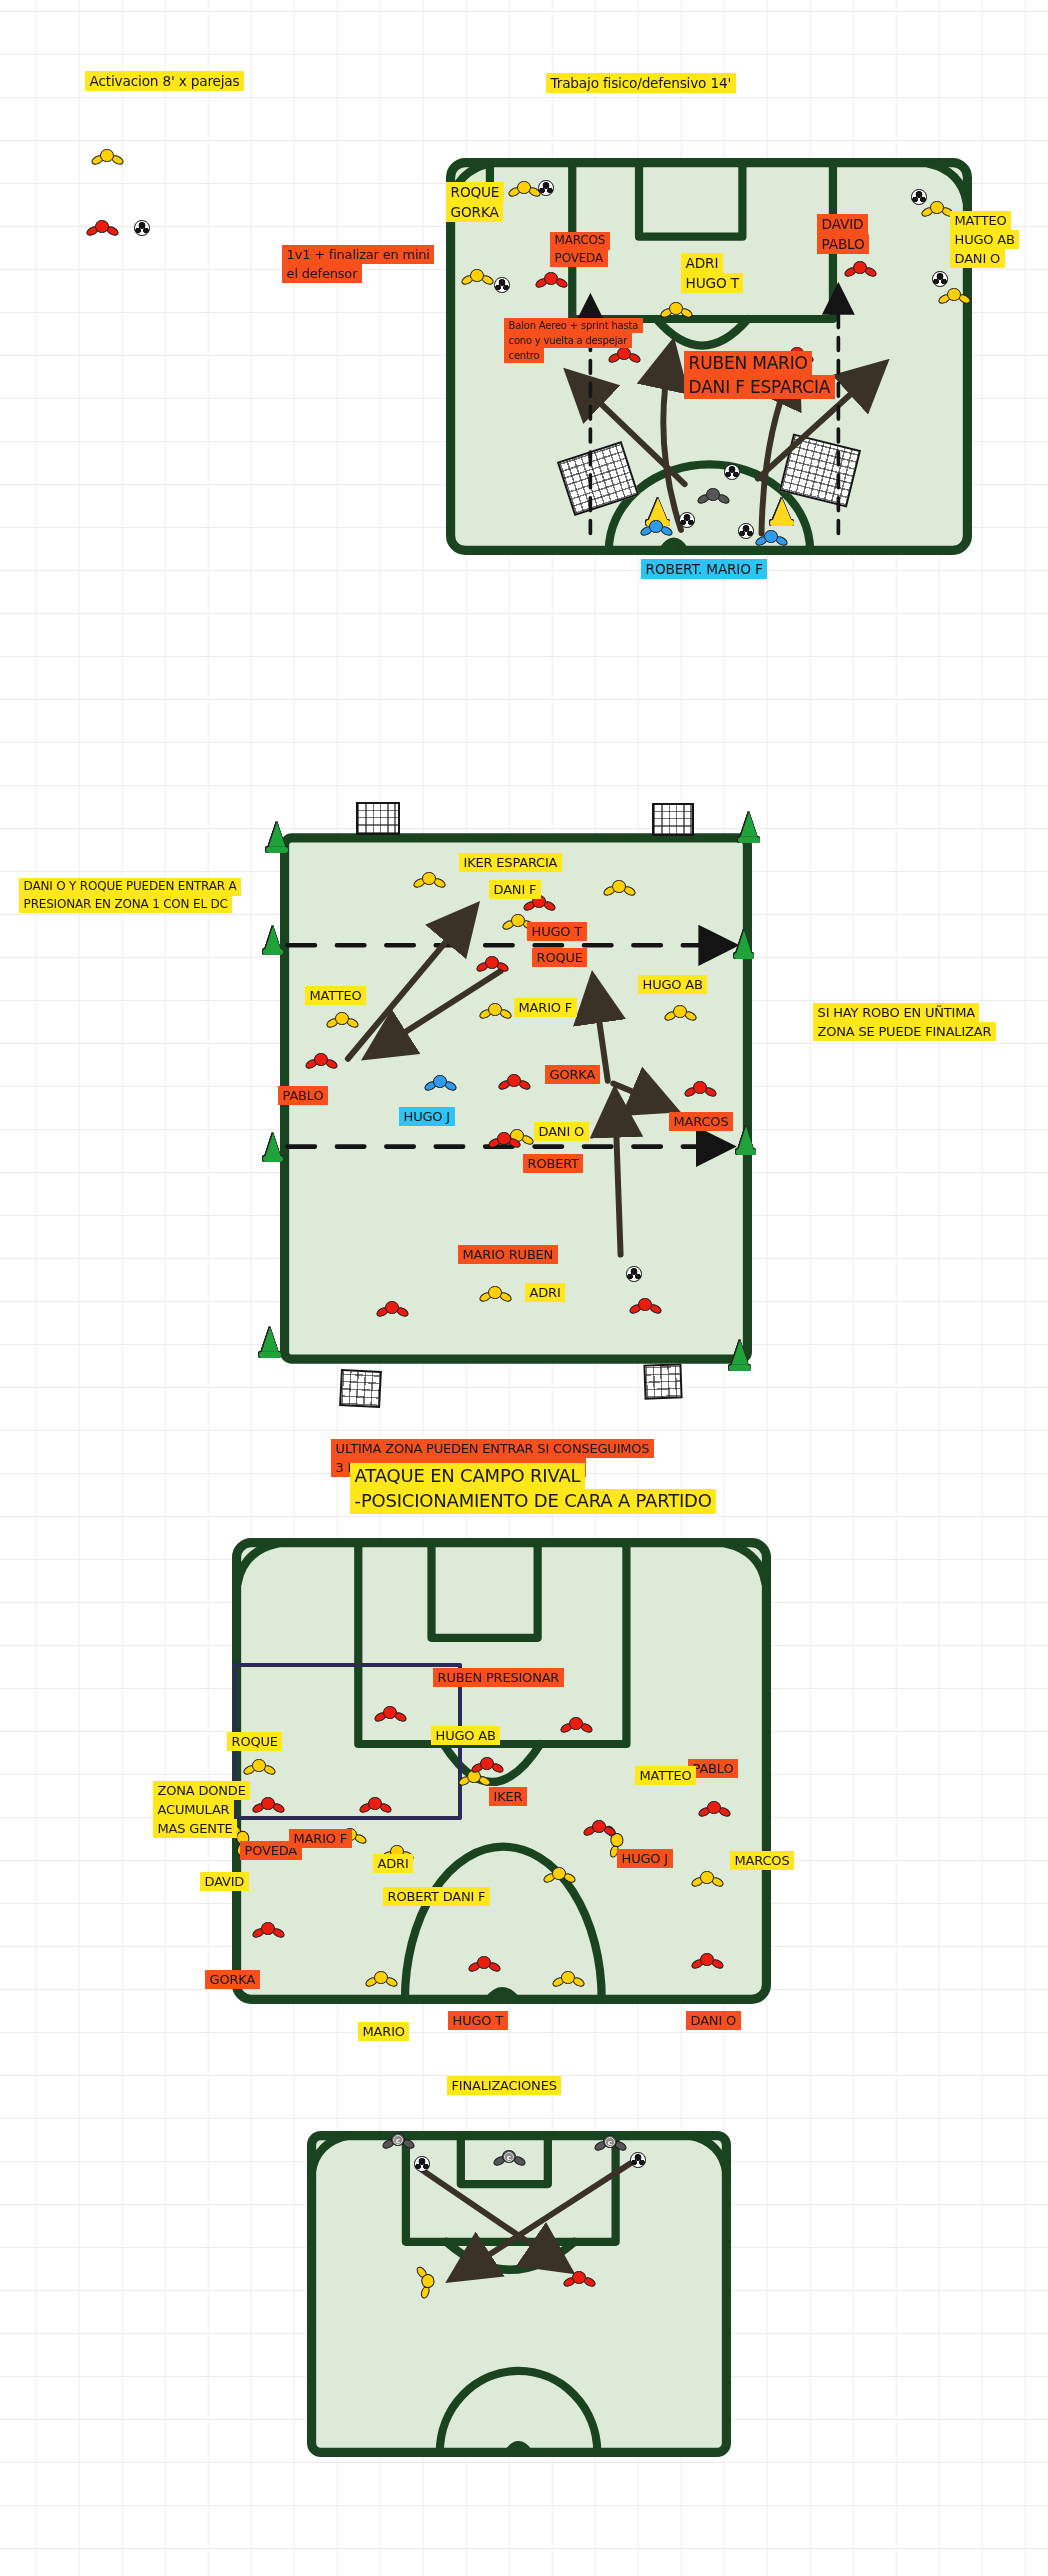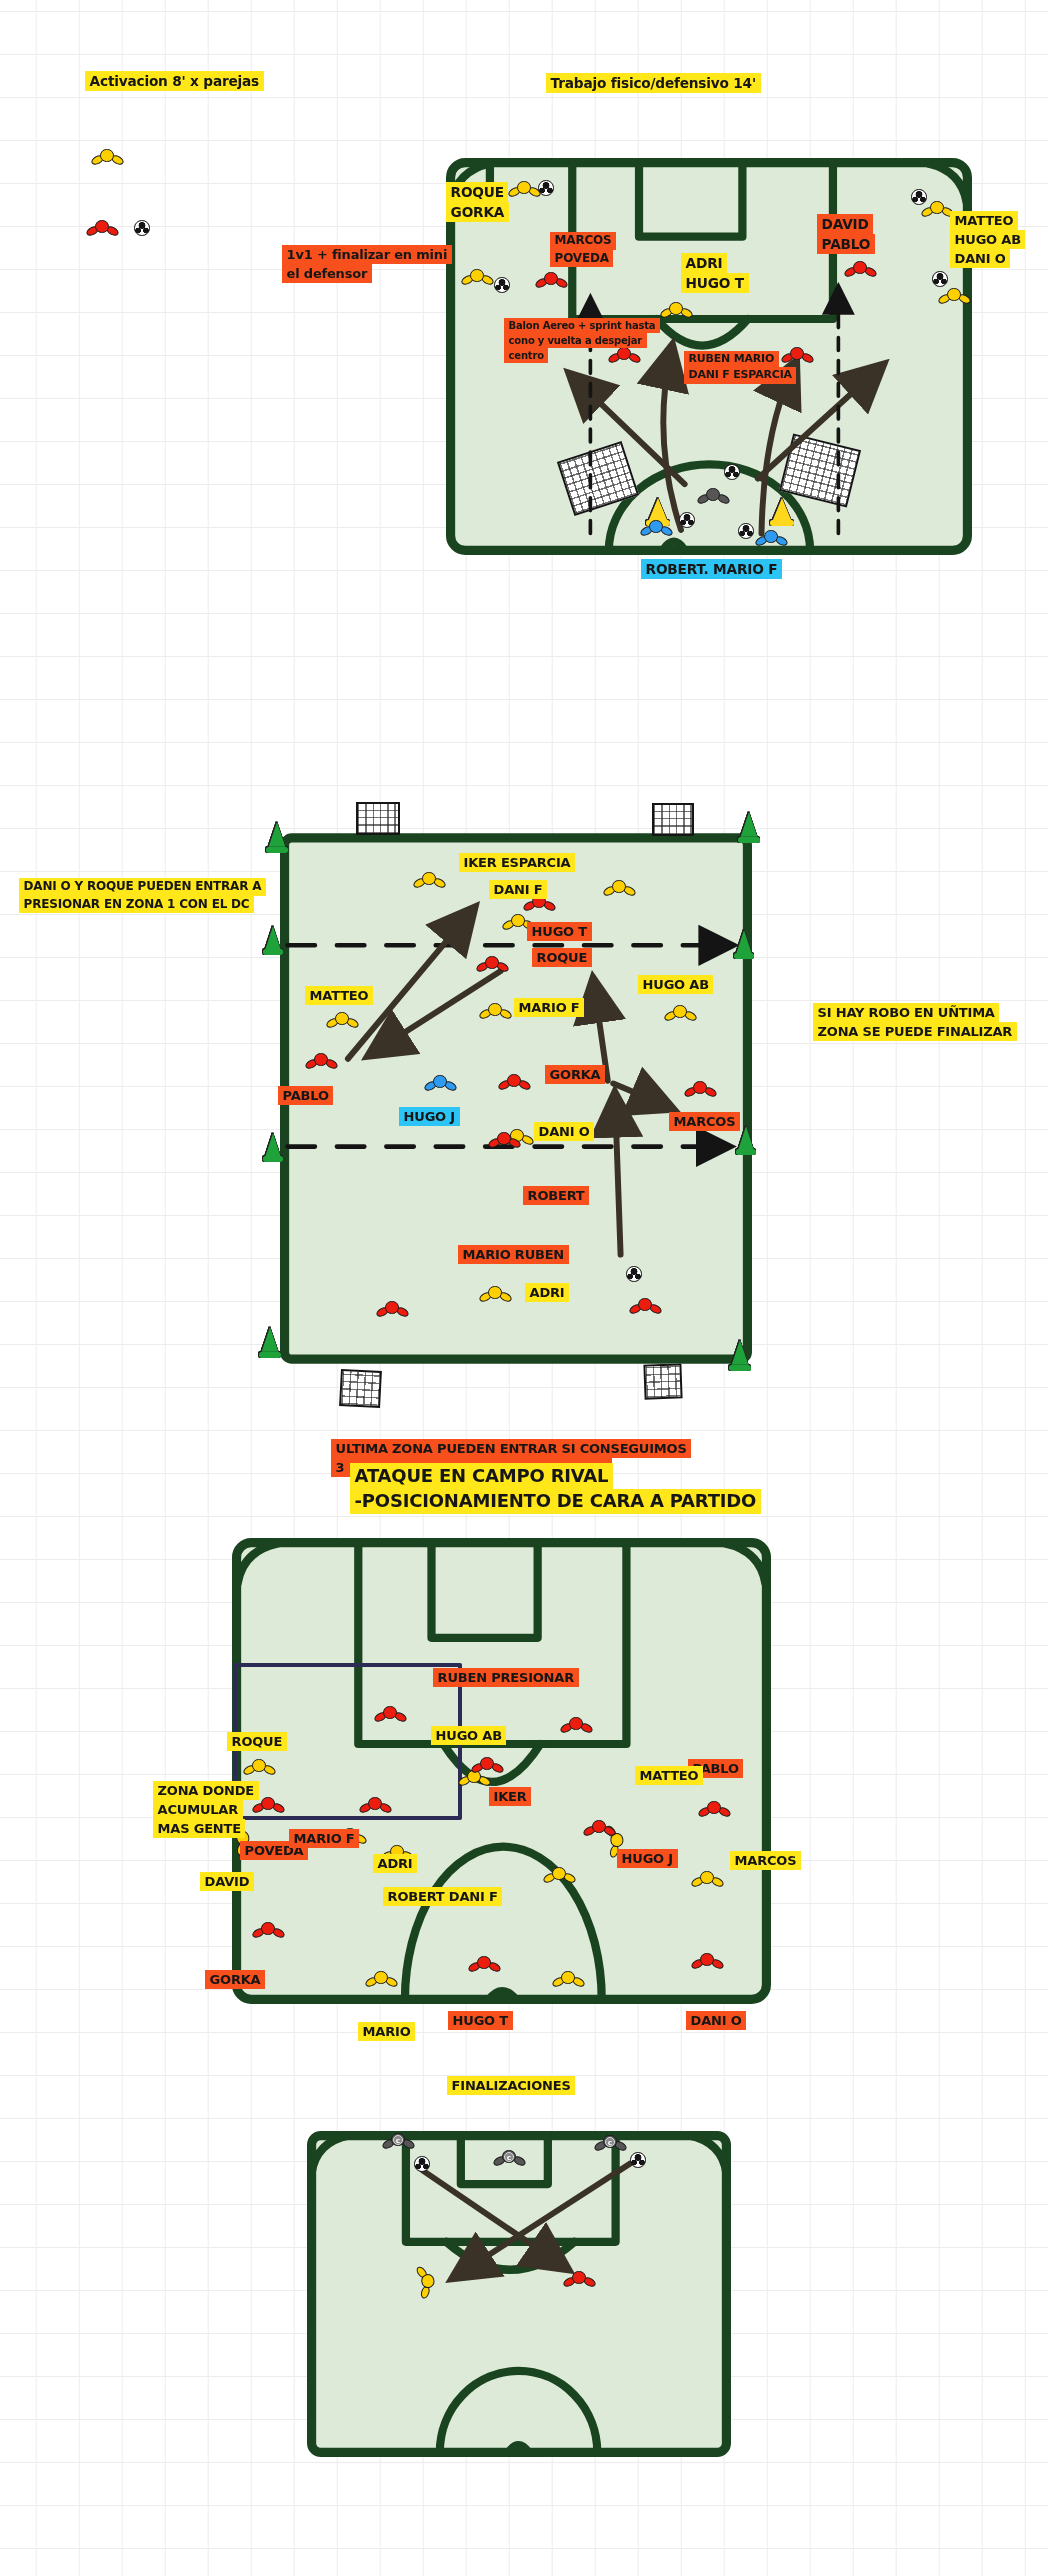--- a/index.html
+++ b/index.html
@@ -26,21 +26,21 @@
   .player i{position:absolute;background:var(--c);border:1.8px solid #1b1b1b;border-radius:50%}
   .player .w1{width:13px;height:8.2px;left:-0.9px;top:9.2px;transform:rotate(-28deg)}
   .player .w2{width:13px;height:8.2px;right:-0.9px;top:9.2px;transform:rotate(28deg)}
   .player .hd{width:13.7px;height:13.7px;left:8.2px;top:1.8px}
   .player .badge{position:absolute;left:10px;top:3.7px;width:10px;height:10px;border-radius:50%;
     background:#8a8a8a;border:0.9px solid #ddd;color:#fff;font-size:7.3px;line-height:9.2px;text-align:center;font-weight:700;z-index:2}
   .ball{position:absolute;width:15.6px;height:15.6px;border-radius:50%;z-index:8;border:1.4px solid #111;
     background:radial-gradient(circle at 50% 32%,#151515 0 3.2px,transparent 3.7px),
                radial-gradient(circle at 22% 68%,#151515 0 2.6px,transparent 3.1px),
                radial-gradient(circle at 78% 68%,#151515 0 2.6px,transparent 3.1px),#fff}
-  .lbl{position:absolute;z-index:9;font-weight:700;color:var(--ink);line-height:1.32;white-space:nowrap;letter-spacing:-0.2px}
+  .lbl{position:absolute;z-index:9;font-weight:400;color:var(--ink);line-height:1.32;white-space:nowrap;letter-spacing:-0.2px}
   .lbl span{display:block;width:max-content;padding:0.9px 4.6px}
   .lbl.y span{background:var(--yellow)}
   .lbl.r span{background:var(--red)}
   .lbl.c span{background:var(--cyan)}
 </style>
 </head>
 <body>
 
 <div id="canvas">
   <svg id="arrows" width="1049" height="2576" viewBox="0 0 1146 2815">
@@ -198,21 +198,21 @@
     </div>
     <div class="lbl r" style="left: 282px; top: 245px; font-size: 13px;">
       <span>1v1 + finalizar en mini</span>
       <span>el defensor</span>
     </div>
     <div class="lbl r" style="left: 504px; top: 318px; font-size: 10px;">
       <span>Balon Aereo + sprint hasta</span>
       <span>cono y vuelta a despejar</span>
       <span>centro</span>
     </div>
-    <div class="lbl r" style="left: 684px; top: 351px; font-size: 11px;">
+    <div class="lbl r" style="left: 684px; top: 351px; font-size: 17px;">
       <span>RUBEN MARIO</span>
       <span>DANI F ESPARCIA</span>
     </div>
     <div class="lbl c" style="left: 641px; top: 559px; font-size: 13.7px;">
       <span>ROBERT. MARIO F</span>
     </div>
     <div class="pitch" style="left: 280px; top: 833px; width: 472px; height: 531px;">
       <svg width="472" height="531" viewBox="0 0 516 580">
         <rect x="5" y="5" width="506" height="570" rx="8" fill="#dcead7" stroke="#1a431f" stroke-width="10"></rect>
       </svg>
@@ -380,21 +380,21 @@
     </div>
     <div class="lbl r" style="left: 545px; top: 1065px; font-size: 13px;">
       <span>GORKA</span>
     </div>
     <div class="lbl r" style="left: 669px; top: 1112px; font-size: 13px;">
       <span>MARCOS</span>
     </div>
     <div class="lbl y" style="left: 534px; top: 1122px; font-size: 13px;">
       <span>DANI O</span>
     </div>
-    <div class="lbl r" style="left: 523px; top: 1154px; font-size: 13px; margin-top: 32px;">
+    <div class="lbl r" style="left: 523px; top: 1154px; font-size: 13px;">
       <span>ROBERT</span>
     </div>
     <div class="lbl r" style="left: 458px; top: 1245px; font-size: 13px;">
       <span>MARIO RUBEN</span>
     </div>
     <div class="lbl y" style="left: 525px; top: 1283px; font-size: 13px;">
       <span>ADRI</span>
     </div>
     <div class="pitch" style="left: 232px; top: 1538px; width: 539px; height: 466px;">
       <svg width="539" height="466" viewBox="0 0 589 509">

